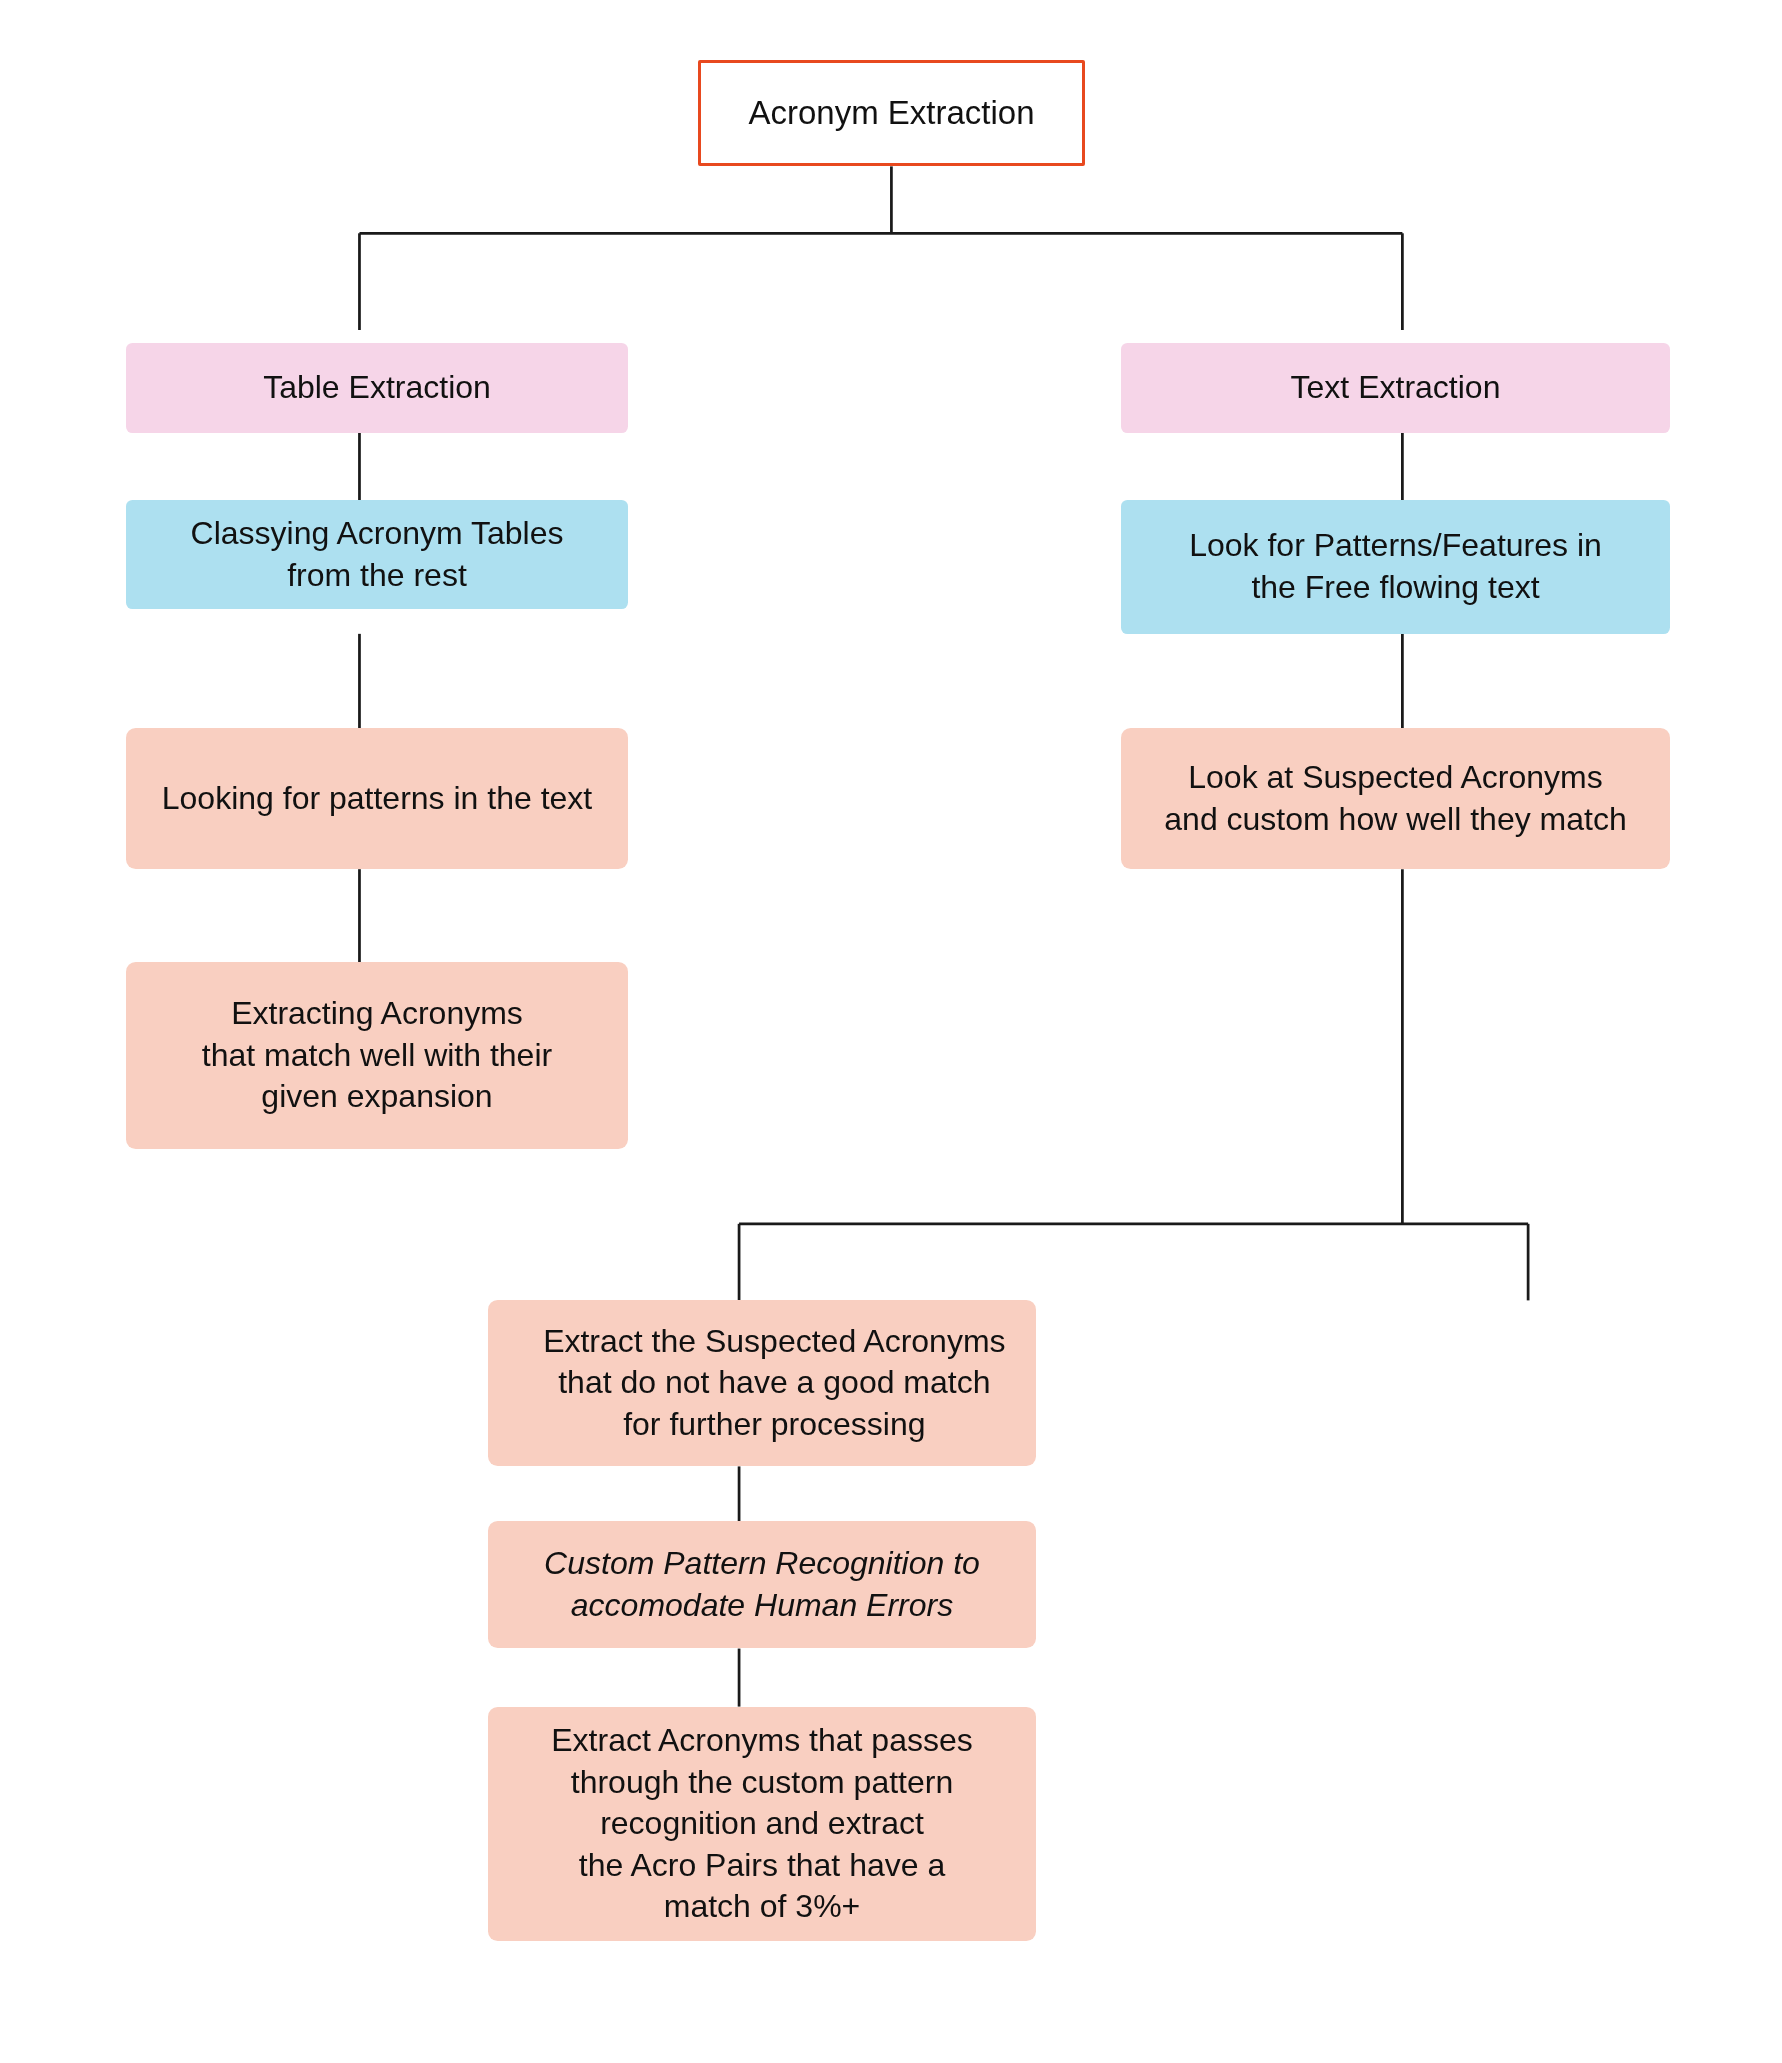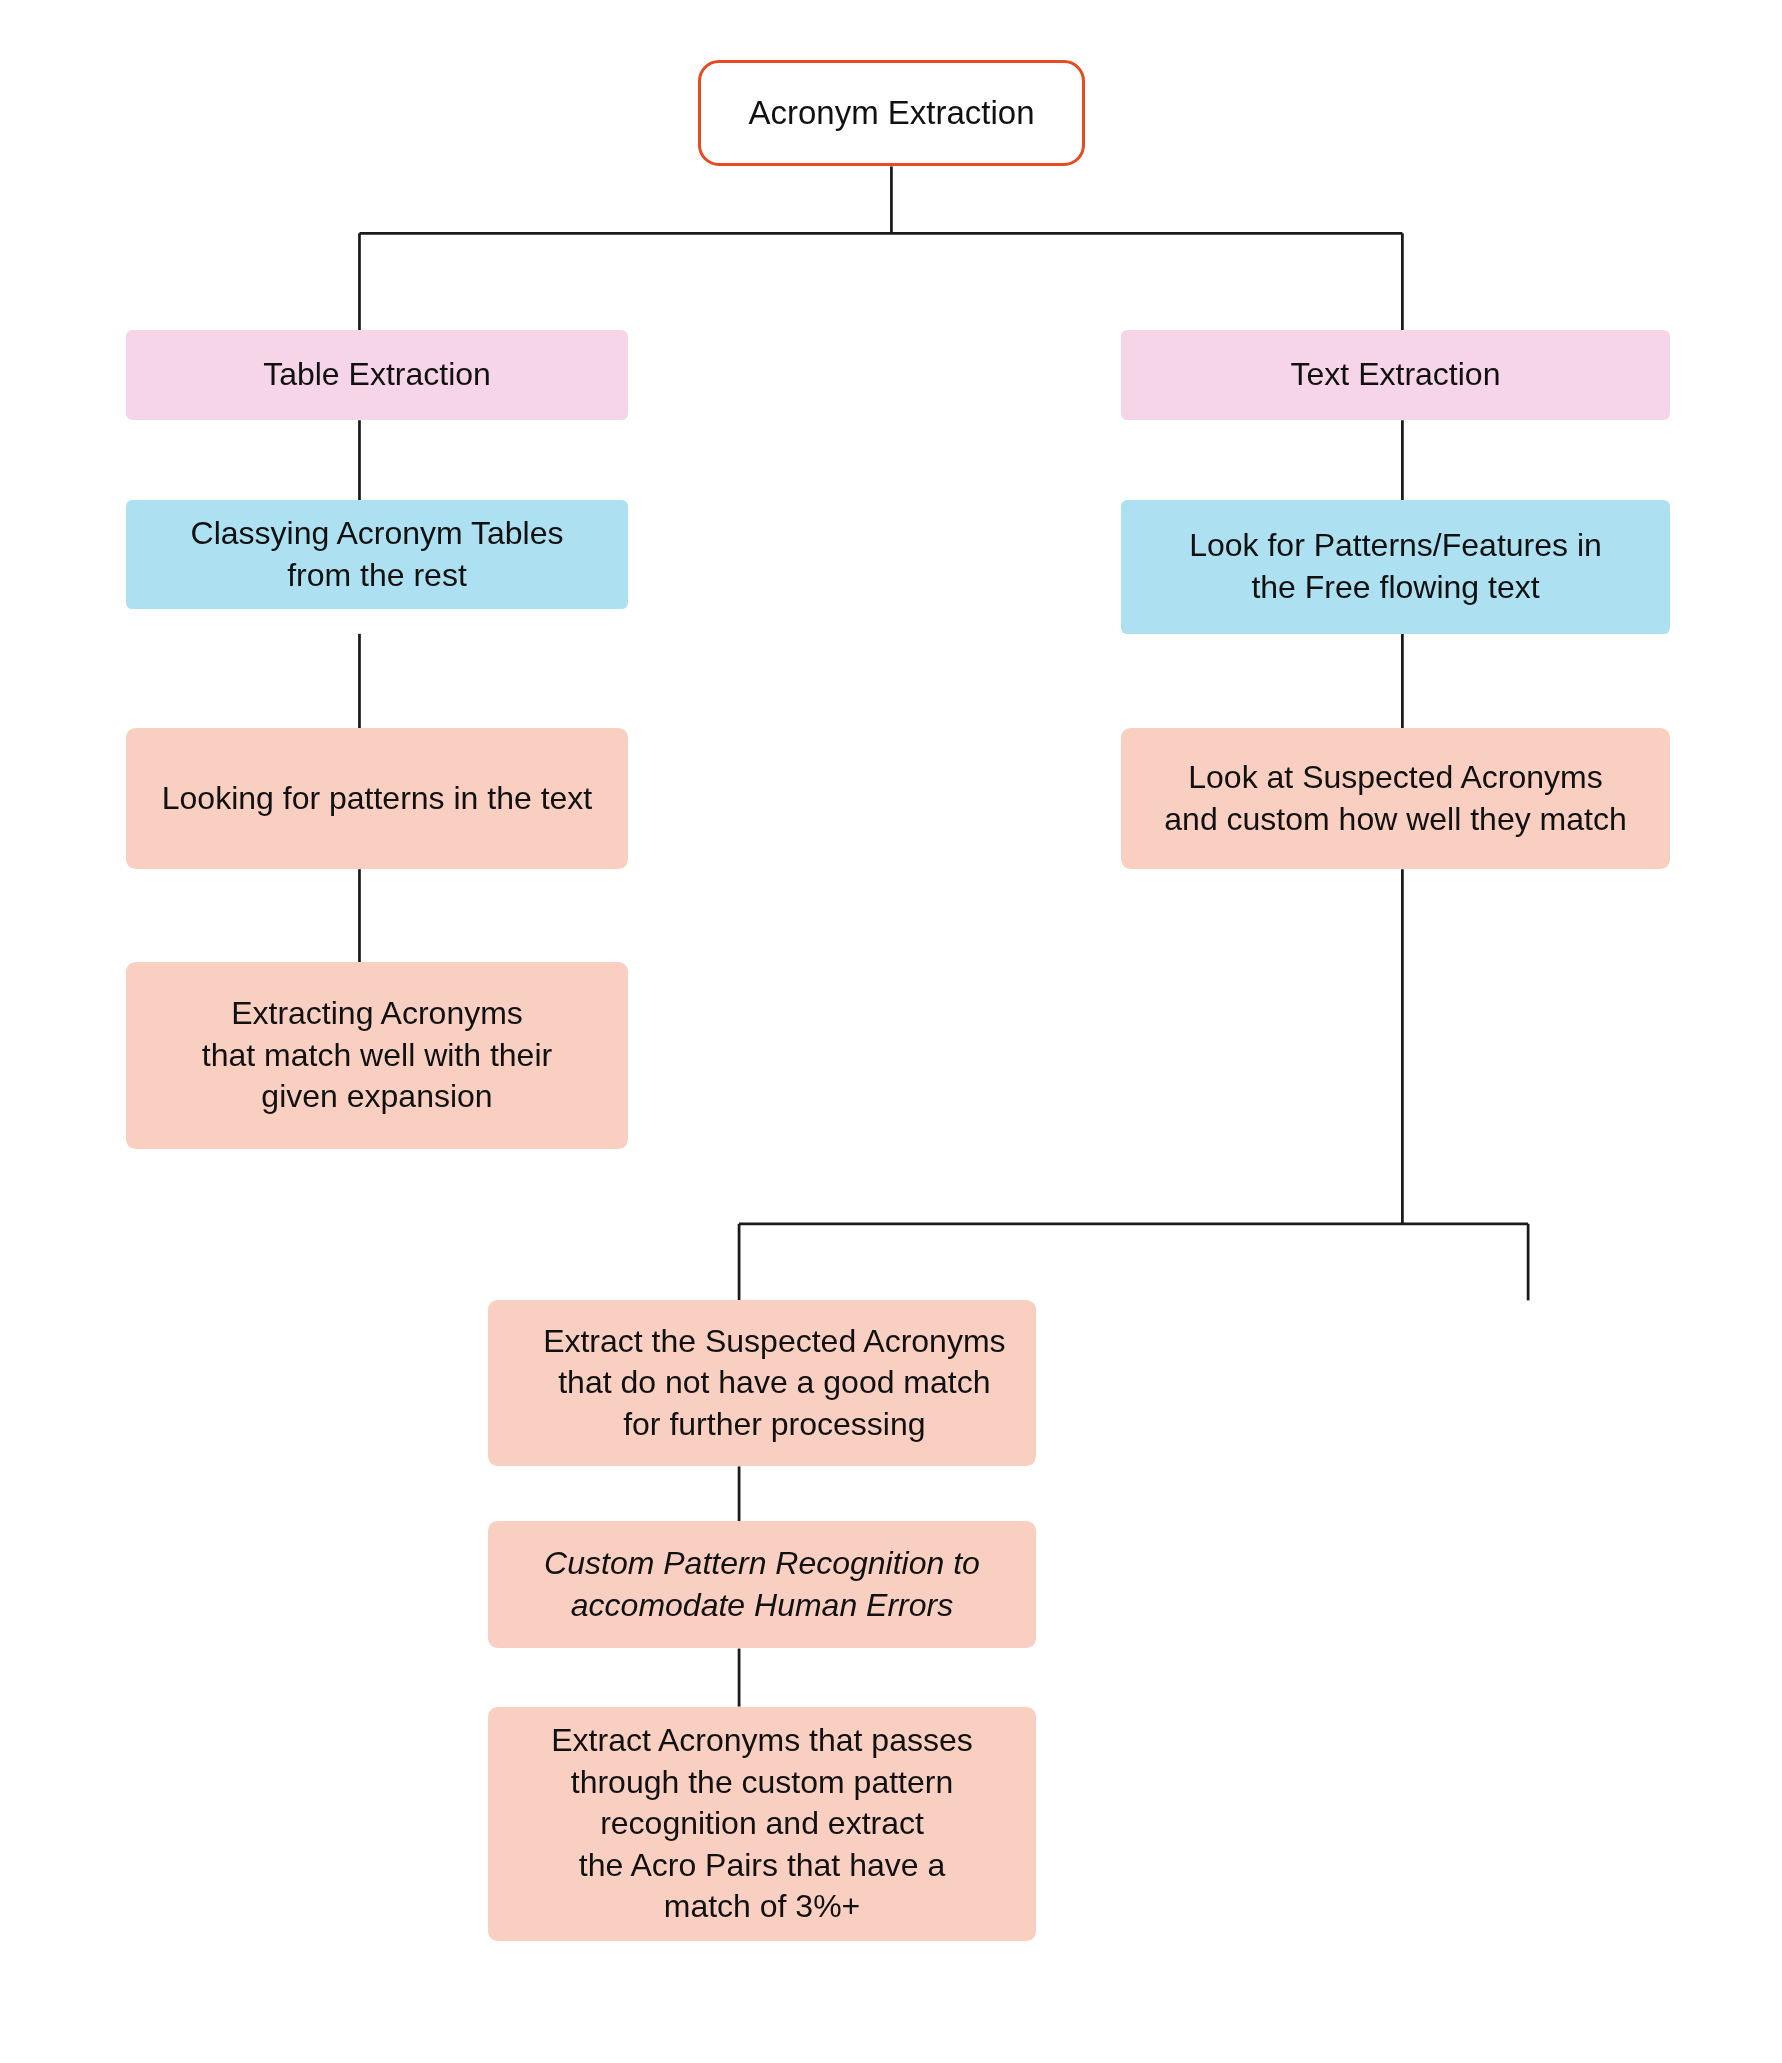--- a/index.html
+++ b/index.html
@@ -46,28 +46,29 @@
     padding: 4.8px 11.3px;
   }
   .node .label {
     display: block;
     width: 100%;
     white-space: pre-line;
   }
   .node.root {
     background: #ffffff;
     border: 3.2px solid #e8491f;
-    border-radius: 21px;
+    border-radius: 2px;
     font-size: 33px;
     text-align: center;
   }
   .node.cat {
     background: #f6d5e8;
     border-radius: 6.4px;
     font-size: 32px;
+    margin-top: 13px;
   }
   .node.step {
     background: #ade0f0;
     border-radius: 6.4px;
     font-size: 32px;
   }
   .node.leaf {
     background: #f9cfc1;
     border-radius: 9.7px;
     font-size: 32px;

